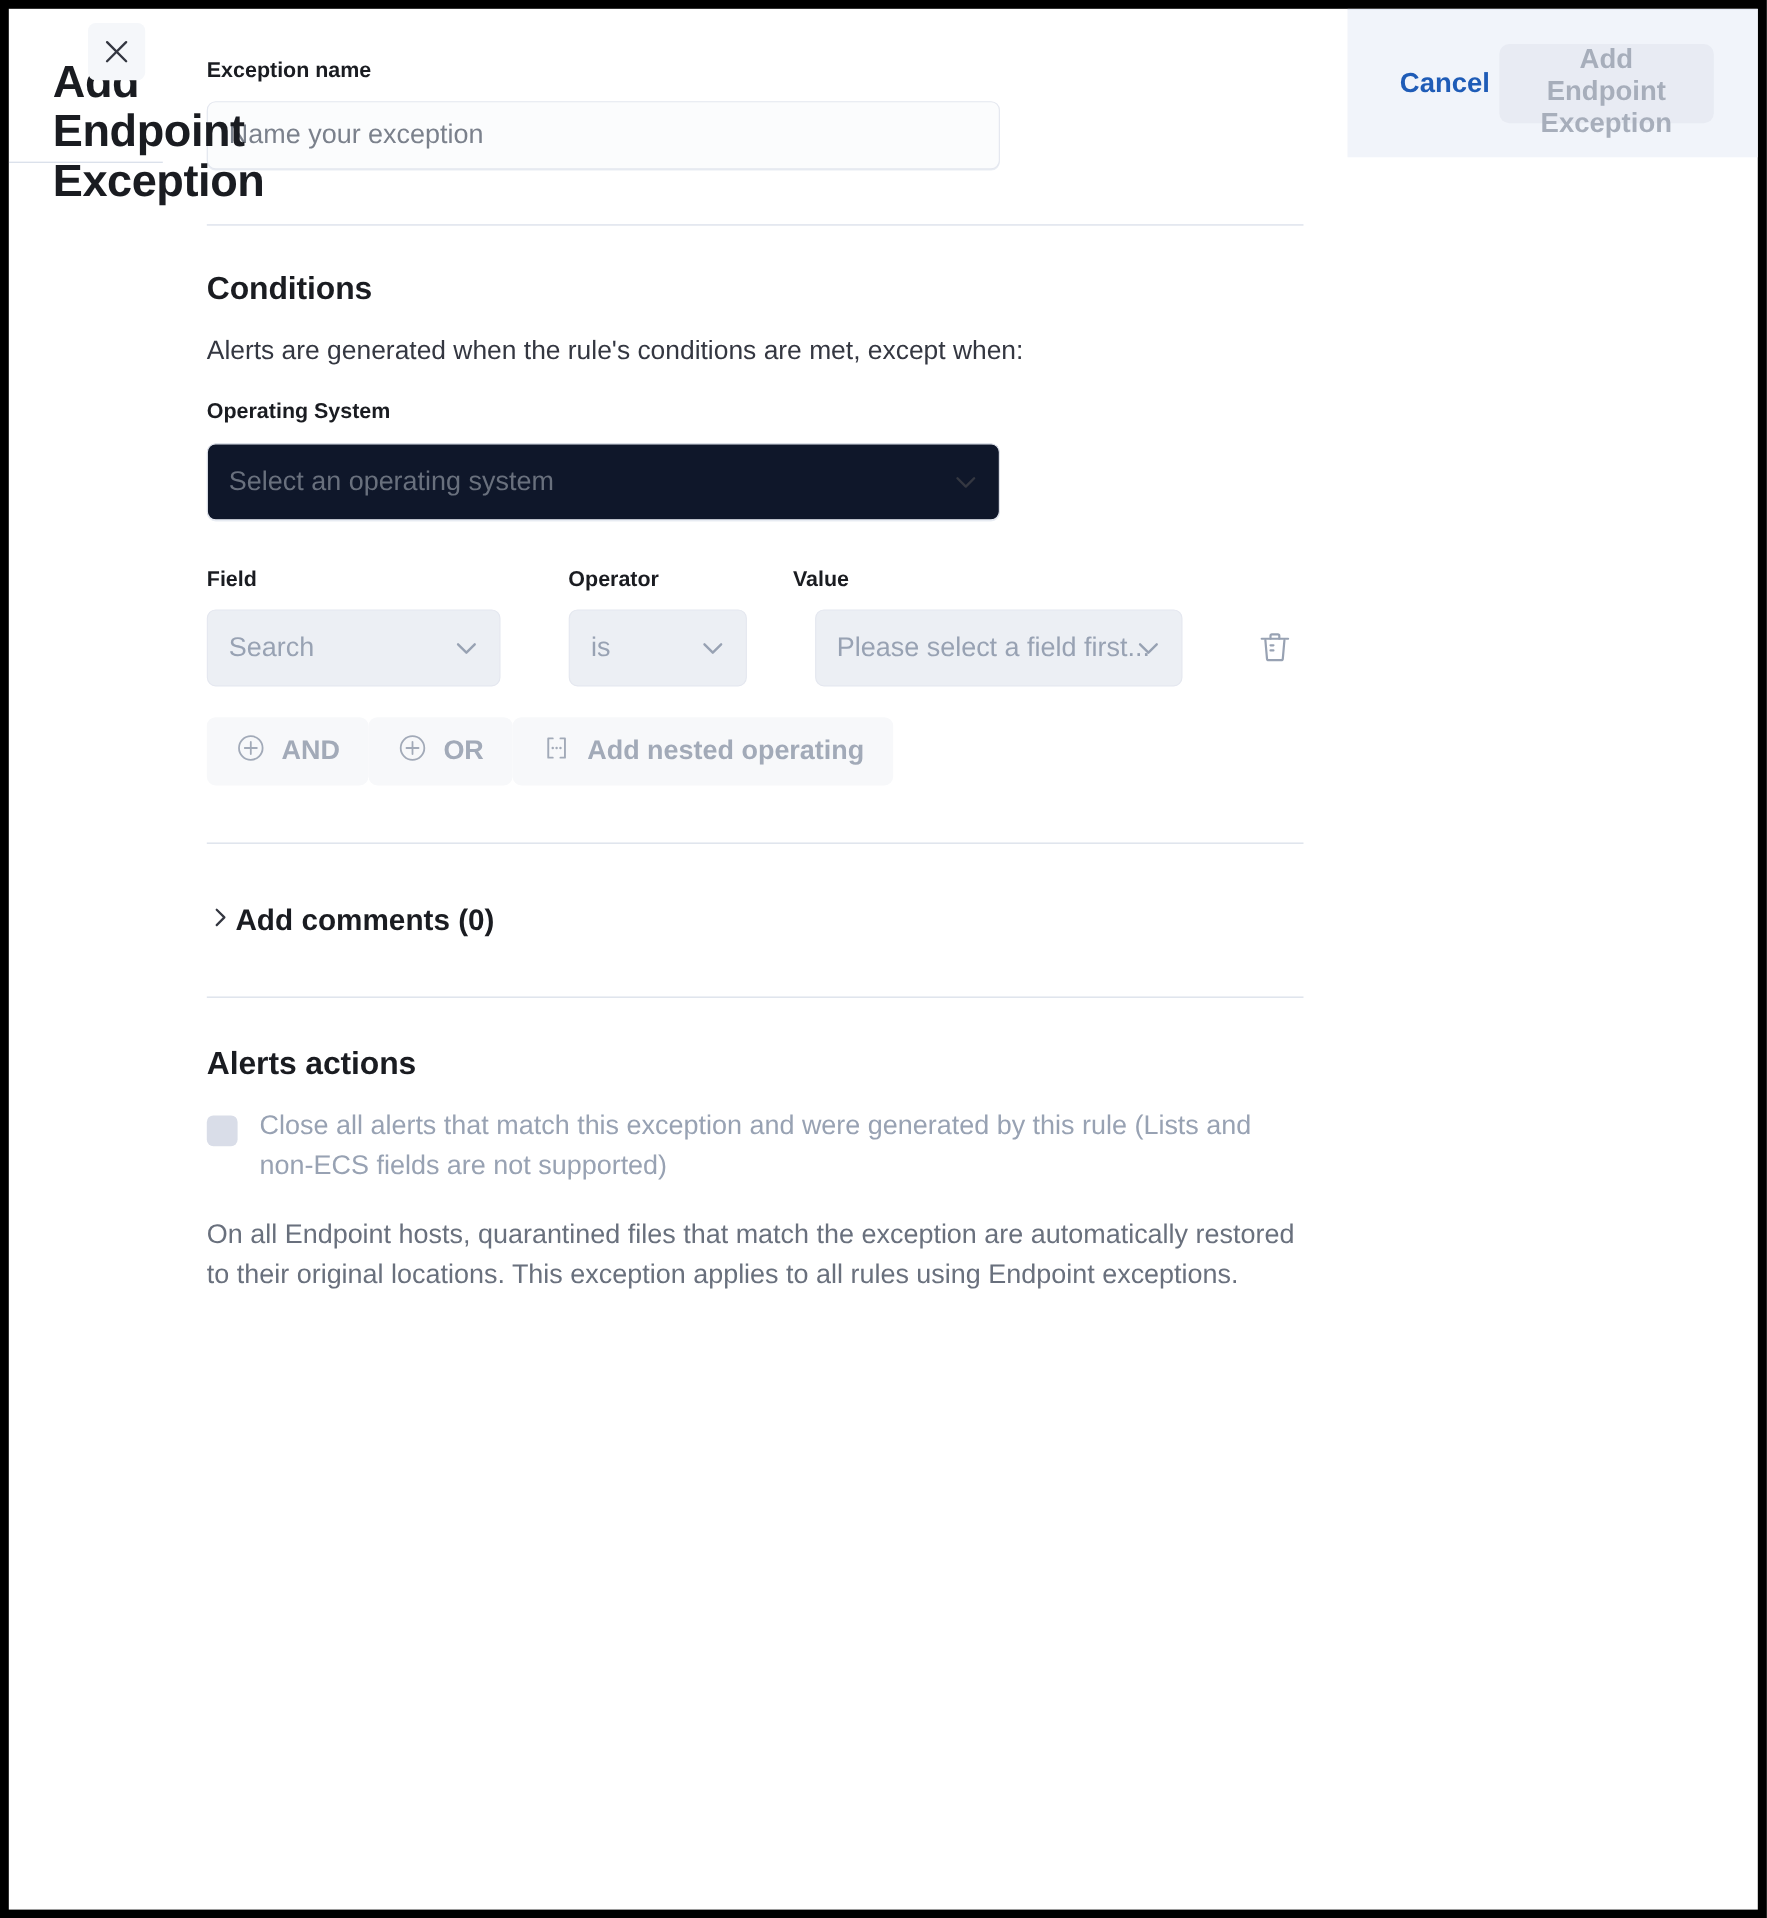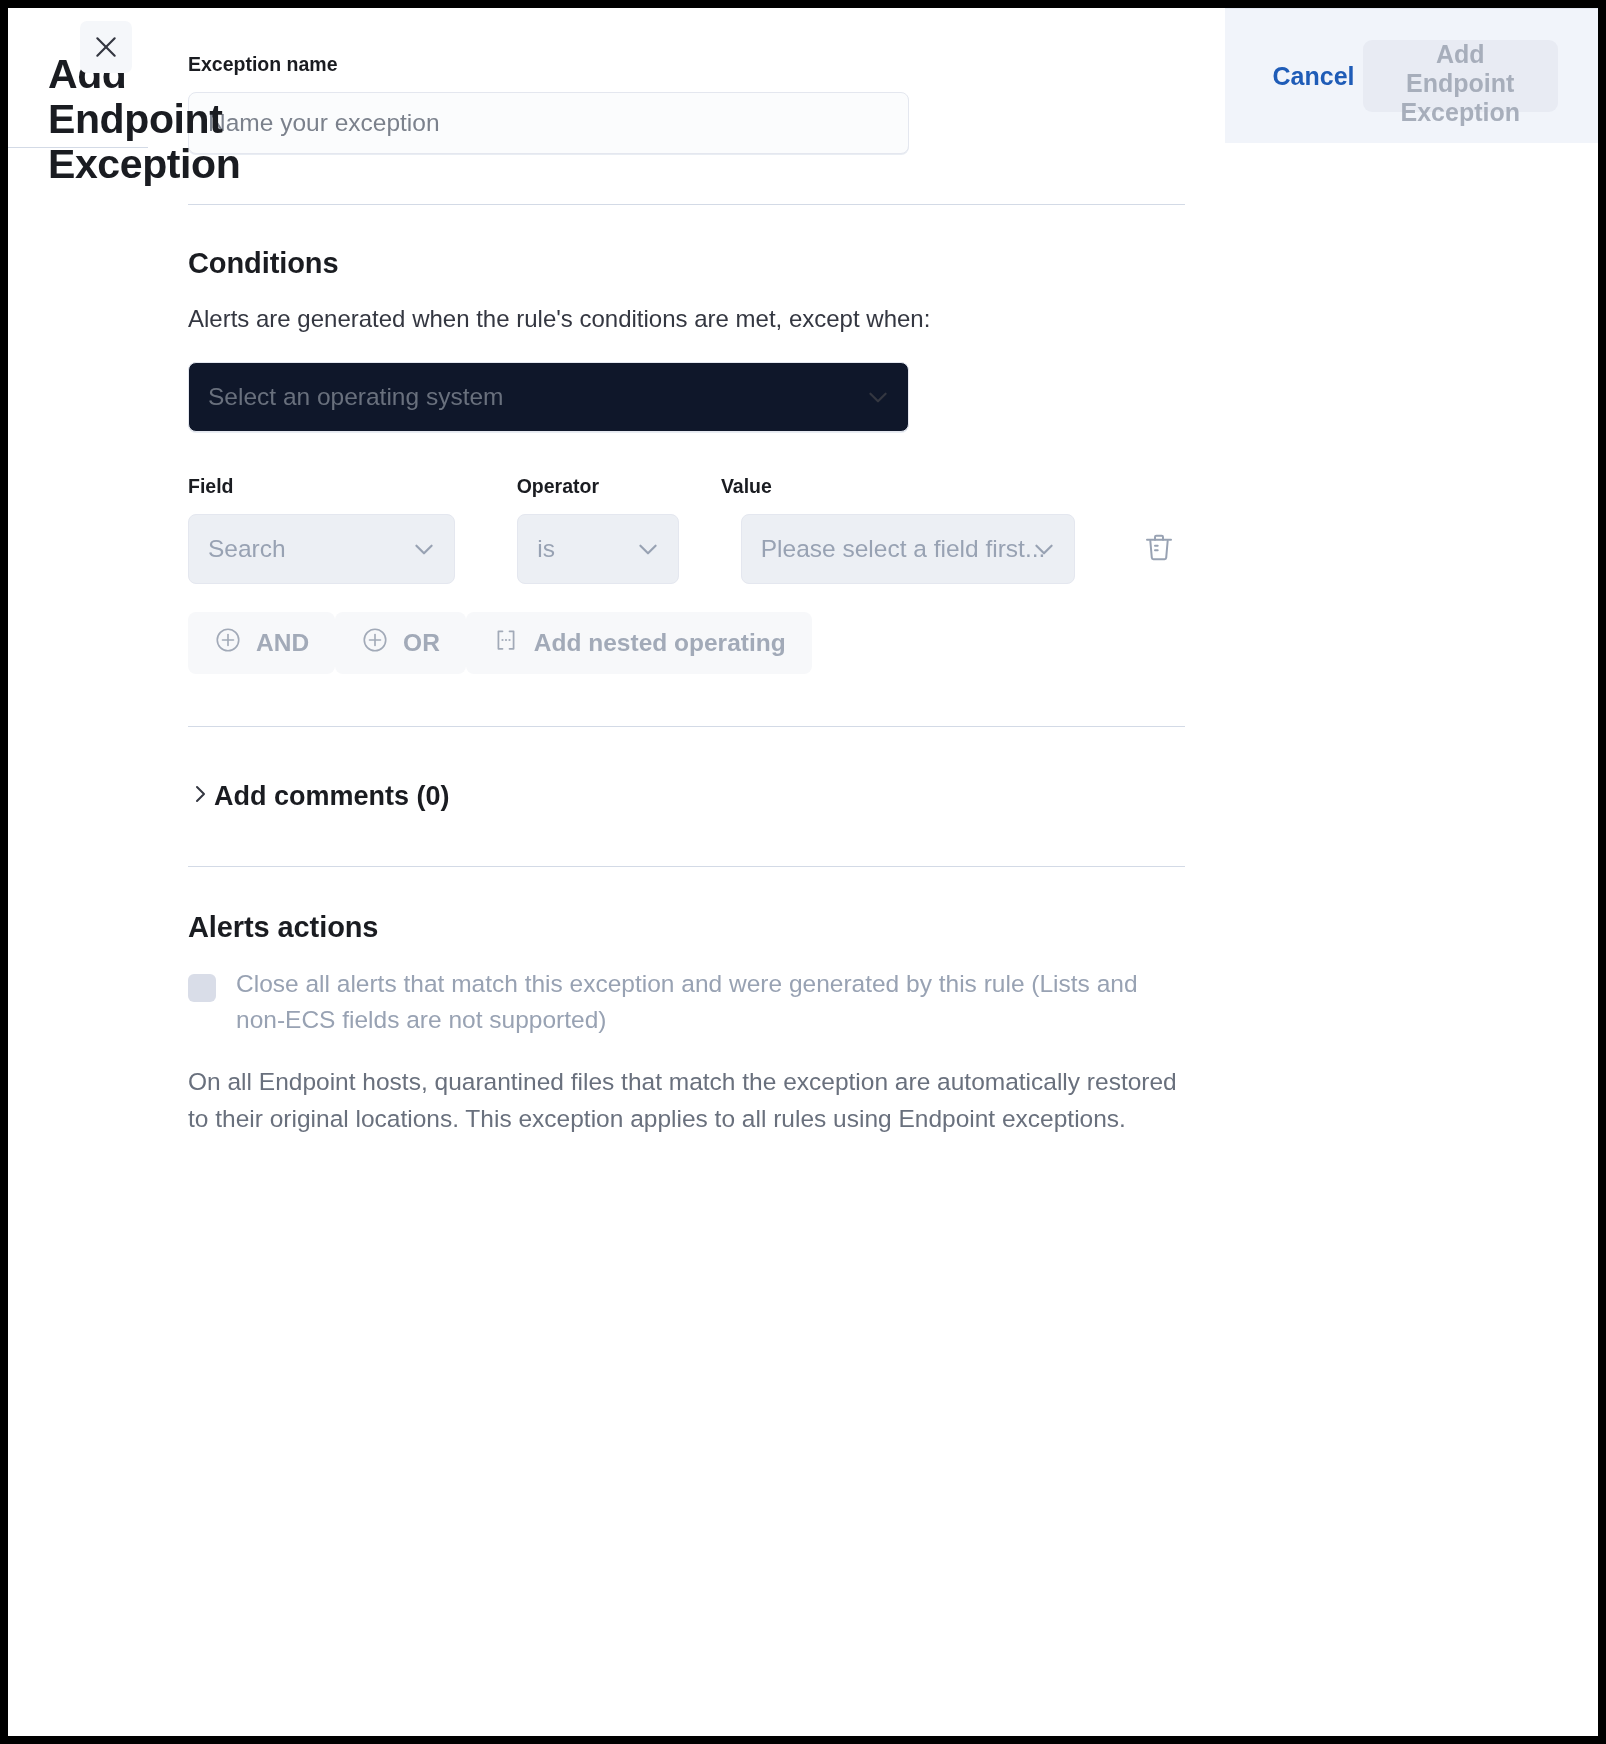--- a/index.html
+++ b/index.html
@@ -298,20 +298,21 @@
       <input class="text-input" type="text" placeholder="Name your exception" style="">
     </div>
 
     <div class="divider" style="margin-top:50px;"></div>
 
     <div style="padding-top:42px;">
       <div class="section-heading">Conditions</div>
       <div class="helper-text" style="margin-top:22px;">Alerts are generated when the rule's conditions are met, except when:</div>
 
       <div style="margin-top:26px;">
+        <div class="field-label">Operating System</div>
         <div class="select enabled" style="margin-top:15px;width:721px;">
           <span>Select an operating system</span>
           <span class="chev">
             <svg width="26" height="26" viewBox="0 0 24 24" fill="none" stroke="#343741" stroke-width="2" stroke-linecap="round" stroke-linejoin="round">
               <polyline points="5,9 12,16 19,9"></polyline>
             </svg>
           </span>
         </div>
       </div>
 

